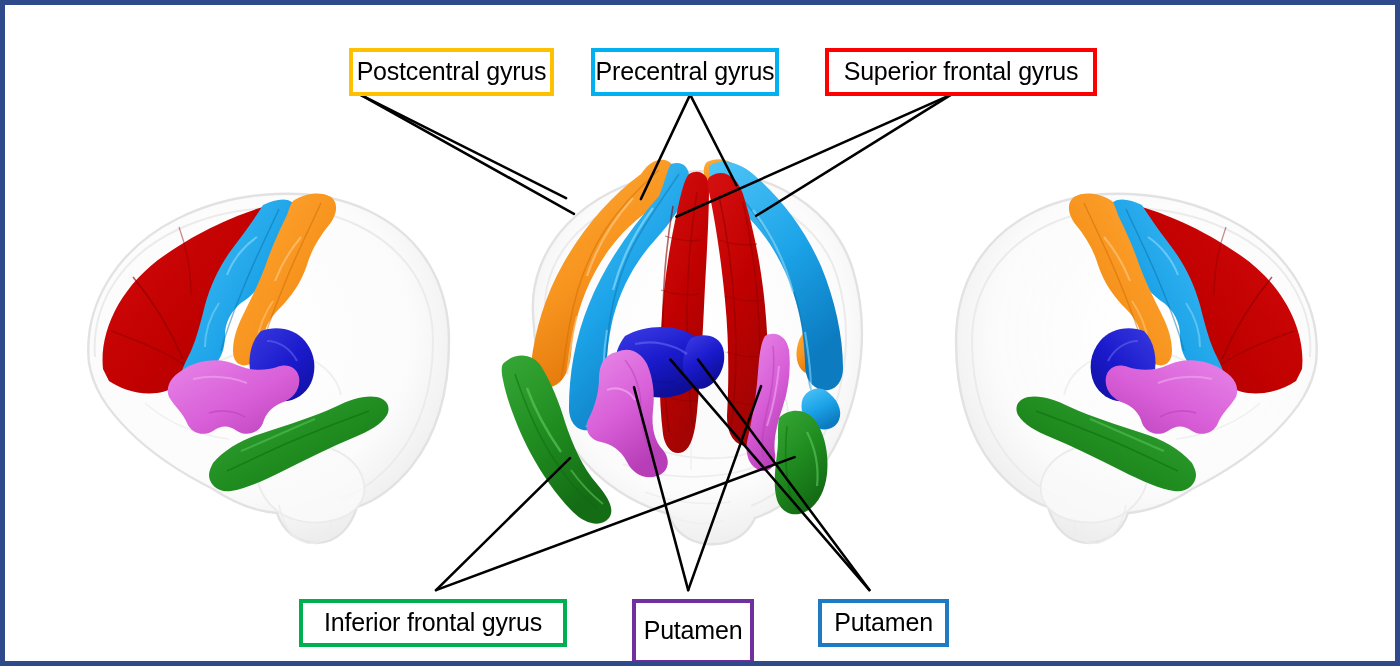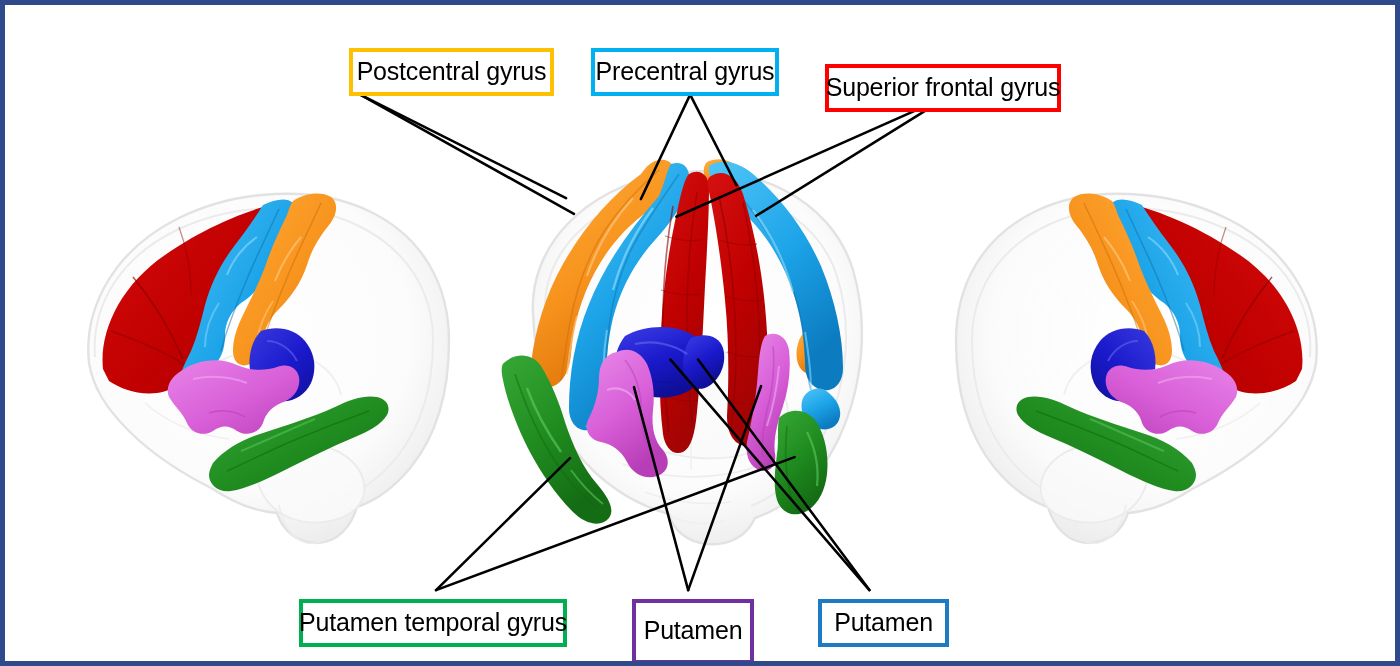--- a/index.html
+++ b/index.html
@@ -501,25 +501,25 @@
         </g>
     </svg>
 
     <div>
       <div class="label-box" style="left:344px; top:43px; width:205px; height:48px; border-color:#FFC000;">
         <span>Postcentral gyrus</span>
       </div>
       <div class="label-box" style="left:586px; top:43px; width:188px; height:48px; border-color:#00B0F0;">
         <span>Precentral gyrus</span>
       </div>
-      <div class="label-box" style="left:820px; top:43px; width:236px; height:48px; border-color:#FF0000;margin-top:16px;">
+      <div class="label-box" style="left:820px; top:43px; width:272px; height:48px; border-color:#FF0000;">
         <span>Superior frontal gyrus</span>
       </div>
       <div class="label-box" style="left:294px; top:594px; width:268px; height:48px; border-color:#00B050;">
-        <span>Putamen temporal gyrus</span>
+        <span>Inferior frontal gyrus</span>
       </div>
       <div class="label-box" style="left:627px; top:594px; width:122px; height:65px; border-color:#7030A0;">
         <span>Putamen</span>
       </div>
       <div class="label-box" style="left:813px; top:594px; width:131px; height:48px; border-color:#1F7AC4;">
         <span>Putamen</span>
       </div>
     </div>
 
   </div>

